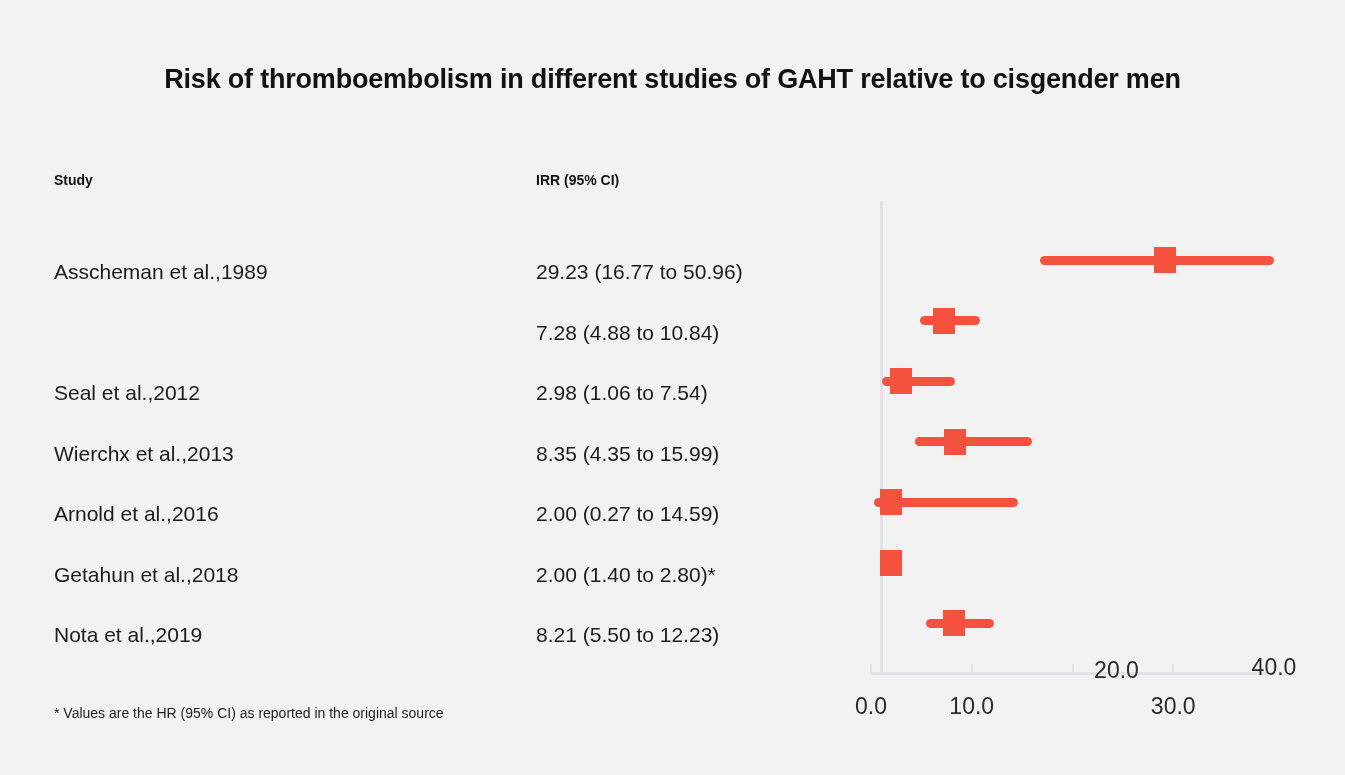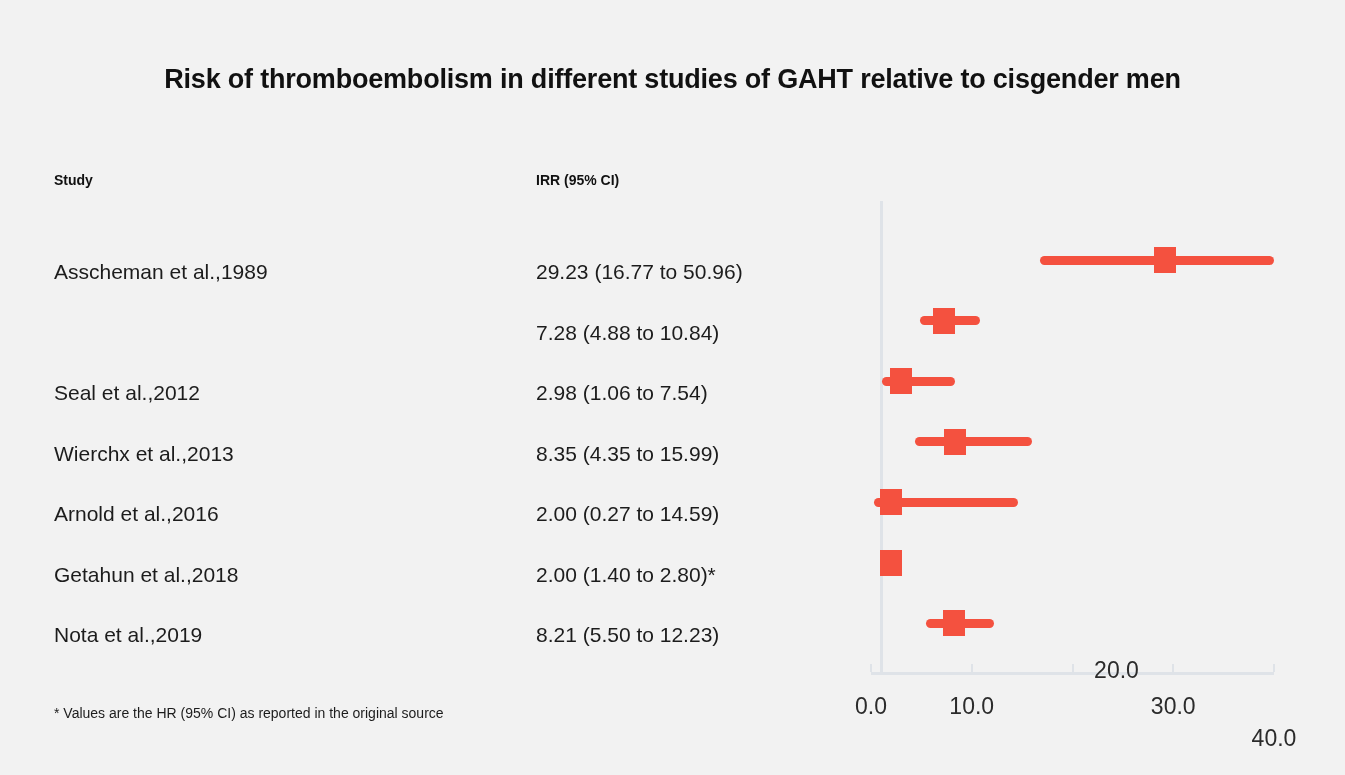--- a/index.html
+++ b/index.html
@@ -178,21 +178,21 @@
       <div class="axis-line" style="left: 871px; top: 672px; width: 403px;"></div>
       <div class="axis-tick" style="left: 870px; top: 664px;"></div>
       <div class="tick-label" style="left: 871px; top: 693px;">0.0</div>
       <div class="axis-tick" style="left: 970.75px; top: 664px;"></div>
       <div class="tick-label" style="left: 971.75px; top: 693px;">10.0</div>
       <div class="axis-tick" style="left: 1071.5px; top: 664px;"></div>
       <div class="tick-label" style="left: 1072.5px; top: 657px; margin-left: 44px;">20.0</div>
       <div class="axis-tick" style="left: 1172.25px; top: 664px;"></div>
       <div class="tick-label" style="left: 1173.25px; top: 693px;">30.0</div>
       <div class="axis-tick" style="left: 1273px; top: 664px;"></div>
-      <div class="tick-label" style="left: 1274px; top: 725px; text-align: right;">40.0</div>
+      <div class="tick-label" style="left: 1274px; top: 654px; text-align: right;">40.0</div>
       <div class="ci-line" style="left: 1039.96px; width: 234.042px; top: 255.5px;"></div>
       <div class="point-marker" style="left: 1165.49px; top: 247px;"></div>
       <div class="ci-line" style="left: 920.166px; width: 60.047px; top: 316px;"></div>
       <div class="point-marker" style="left: 944.346px; top: 307.5px;"></div>
       <div class="ci-line" style="left: 881.679px; width: 73.749px; top: 376.5px;"></div>
       <div class="point-marker" style="left: 901.024px; top: 368px;"></div>
       <div class="ci-line" style="left: 914.826px; width: 117.273px; top: 437px;"></div>
       <div class="point-marker" style="left: 955.126px; top: 428.5px;"></div>
       <div class="ci-line" style="left: 873.72px; width: 144.274px; top: 497.5px;"></div>
       <div class="point-marker" style="left: 891.15px; top: 489px;"></div>

